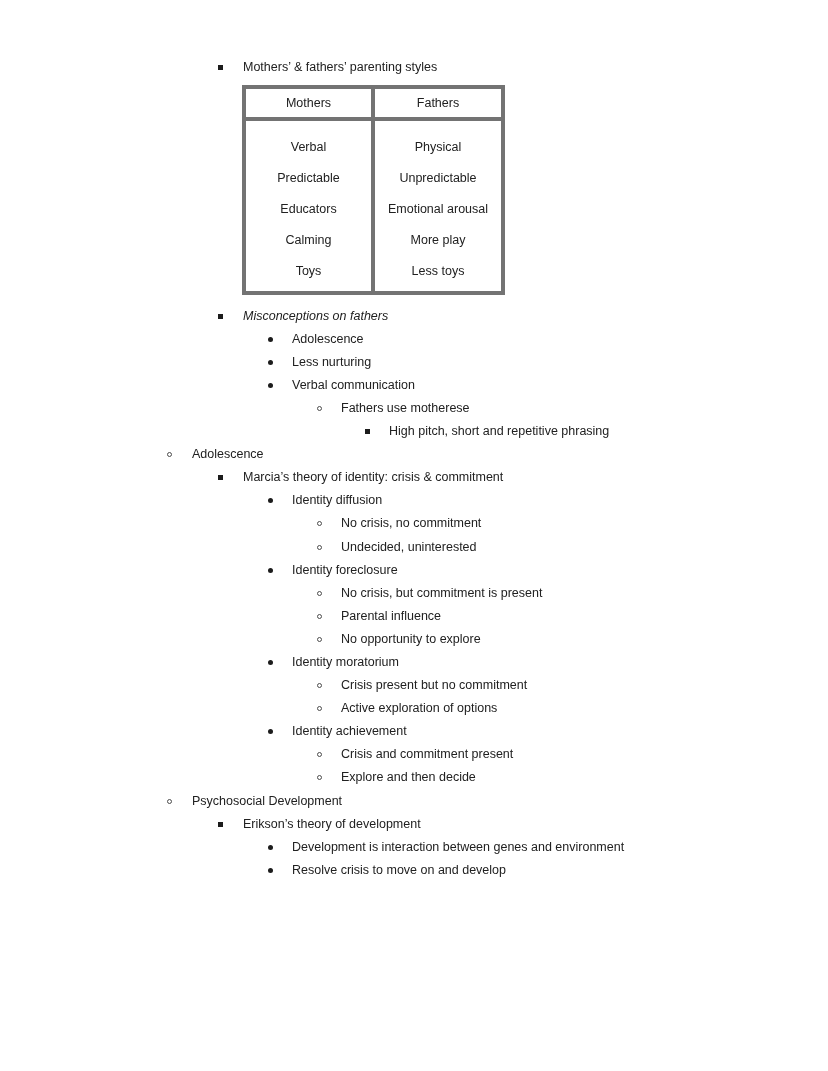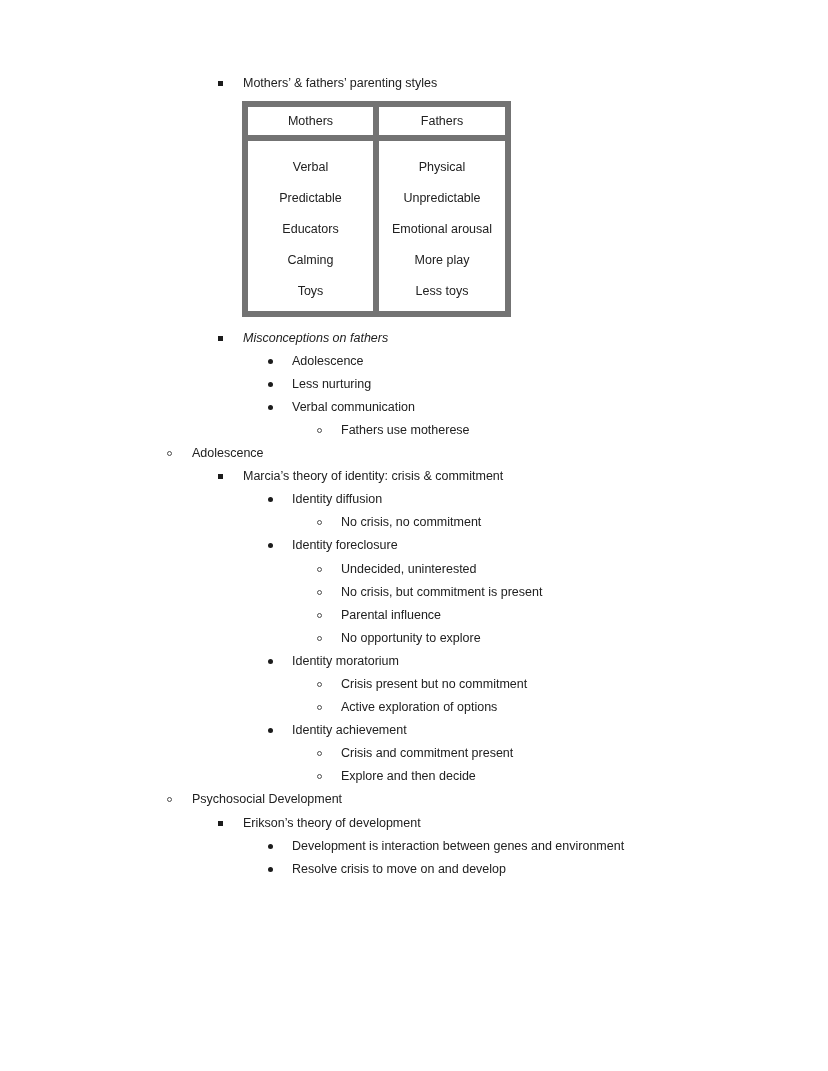--- a/index.html
+++ b/index.html
@@ -10,21 +10,21 @@
     overflow: hidden;
     font-family: "Liberation Sans", "DejaVu Sans", sans-serif;
     font-size: 12.5px;
     color: #212121;
   }
   .doc {
     position: relative;
     width: 828px;
     height: 1071px;
     background: #ffffff;
-    padding-top: 72px;
+    padding-top: 56px;
     box-sizing: border-box;
   }
   .li {
     position: relative;
     line-height: 23.1px;
     height: 23.1px;
     white-space: nowrap;
   }
   
   .l2 { padding-left: 192px; }
@@ -49,21 +49,21 @@
   .disc { background: #1c1c1c; border-radius: 50%; }
   .circ { border: 1px solid #4d4d4d; border-radius: 50%; background: transparent; }
   
   .tbl {
     border-collapse: collapse;
     table-layout: fixed;
     width: 251px;
     margin: 6px 0 0 242px;
   }
   .tbl th, .tbl td {
-    border: 6px solid #737373;
+    border: 4px solid #737373;
     text-align: center;
     font-weight: normal;
     padding: 0;
   }
   .tbl th { height: 28px; vertical-align: middle; line-height: 23.1px; }
   .tbl td { vertical-align: top; padding: 7px 0; }
   .tbl .col-m { width: 125px; }
   .tbl .col-f { width: 126px; margin-top: 12px; }
   .cell-line { line-height: 23.1px; height: 23.1px; margin-top: 8px; }
   .after-table { margin-top: 10px; font-style: italic; }
@@ -116,47 +116,51 @@
     <span>Less nurturing</span>
   </div>
   <div class="li l4">
     <span class="b disc"></span>
     <span>Verbal communication</span>
   </div>
   <div class="li l5">
     <span class="b circ"></span>
     <span>Fathers use motherese</span>
   </div>
+  <div class="li l6">
+    <span class="b sq"></span>
+    <span>High pitch, short and repetitive phrasing</span>
+  </div>
 
   <div class="li l2">
     <span class="b circ"></span>
     <span>Adolescence</span>
   </div>
   <div class="li l3">
     <span class="b sq"></span>
     <span>Marcia’s theory of identity: crisis &amp; commitment</span>
   </div>
   <div class="li l4">
     <span class="b disc"></span>
     <span>Identity diffusion</span>
   </div>
   <div class="li l5">
     <span class="b circ"></span>
     <span>No crisis, no commitment</span>
   </div>
+  <div class="li l5">
+    <span class="b circ"></span>
+    <span>Undecided, uninterested</span>
+  </div>
   <div class="li l4">
     <span class="b disc"></span>
     <span>Identity foreclosure</span>
   </div>
   <div class="li l5">
     <span class="b circ"></span>
-    <span>Undecided, uninterested</span>
-  </div>
-  <div class="li l5">
-    <span class="b circ"></span>
     <span>No crisis, but commitment is present</span>
   </div>
   <div class="li l5">
     <span class="b circ"></span>
     <span>Parental influence</span>
   </div>
   <div class="li l5">
     <span class="b circ"></span>
     <span>No opportunity to explore</span>
   </div>

